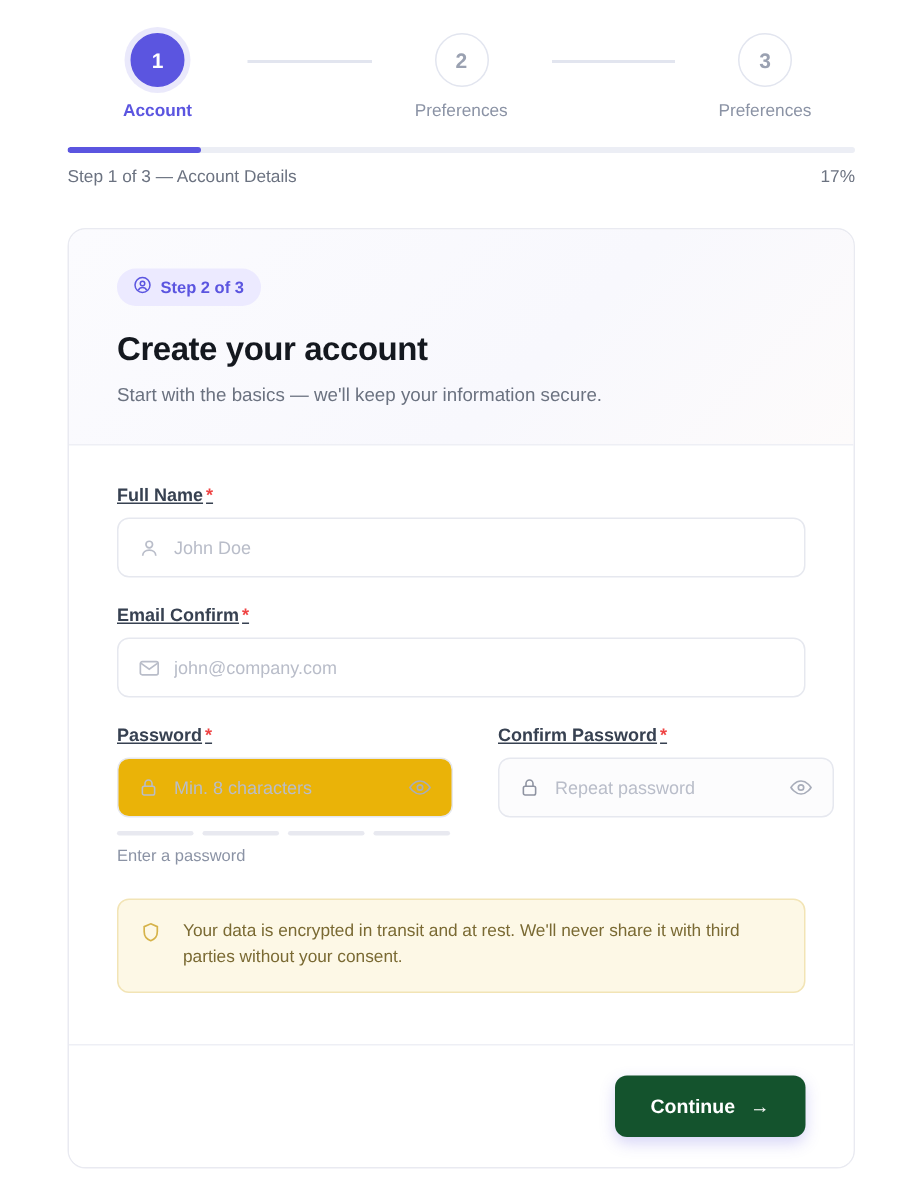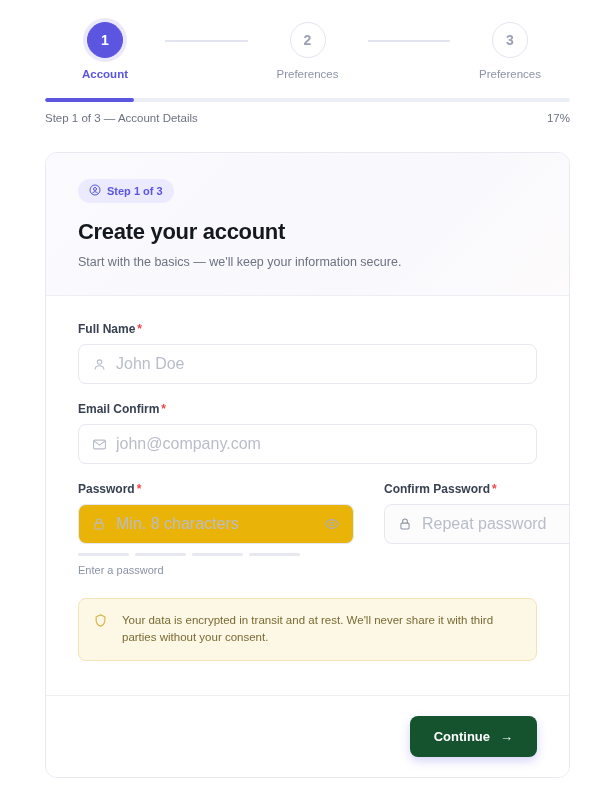--- a/index.html
+++ b/index.html
@@ -133,20 +133,21 @@
 
   .card-body { padding: 26px 32px 10px 32px; }
 
   .field { margin-bottom: 18px; }
   .field-label {
     font-size: 12px;
     font-weight: bold;
     color: #374151;
     margin-bottom: 8px;
     display: block;
+    text-decoration: underline;
   }
   .req { color: #ef4444; margin-left: 2px; }
 
   .input-wrap {
     position: relative;
     display: flex;
     align-items: center;
     height: 40px;
     border: 1px solid #e6e8ef;
     border-radius: 8px;
@@ -162,21 +163,21 @@
     display: flex;
     align-items: center;
     justify-content: center;
   }
   .input-wrap input {
     flex: 1 1 auto;
     border: none;
     outline: none;
     background: transparent;
     font-family: "Liberation Sans", sans-serif;
-    font-size: 16px;
+    font-size: 12px;
     color: #1f2937;
     height: 100%;
   }
   .input-wrap input::placeholder { color: #b9bdc9; }
   .eye {
     flex: 0 0 auto;
     width: 18px;
     height: 18px;
     color: #a8adba;
     display: flex;
@@ -293,21 +294,21 @@
 
     <div class="card-head">
       <div class="pill">
         <span>
           <svg width="12" height="12" viewBox="0 0 24 24" fill="none" stroke="currentColor" stroke-width="2">
             <circle cx="12" cy="12" r="10"></circle>
             <circle cx="12" cy="10" r="3"></circle>
             <path d="M6.5 19a6 6 0 0 1 11 0"></path>
           </svg>
         </span>
-        <span>Step 1 of 3</span>
+        <span>Step 2 of 3</span>
       </div>
       <div class="card-title">Create your account</div>
       <div class="card-sub">Start with the basics — we'll keep your information secure.</div>
     </div>
 
     <div class="card-body">
 
       <div class="field">
         <label class="field-label">
           <span>Full Name</span><span class="req">*</span>

